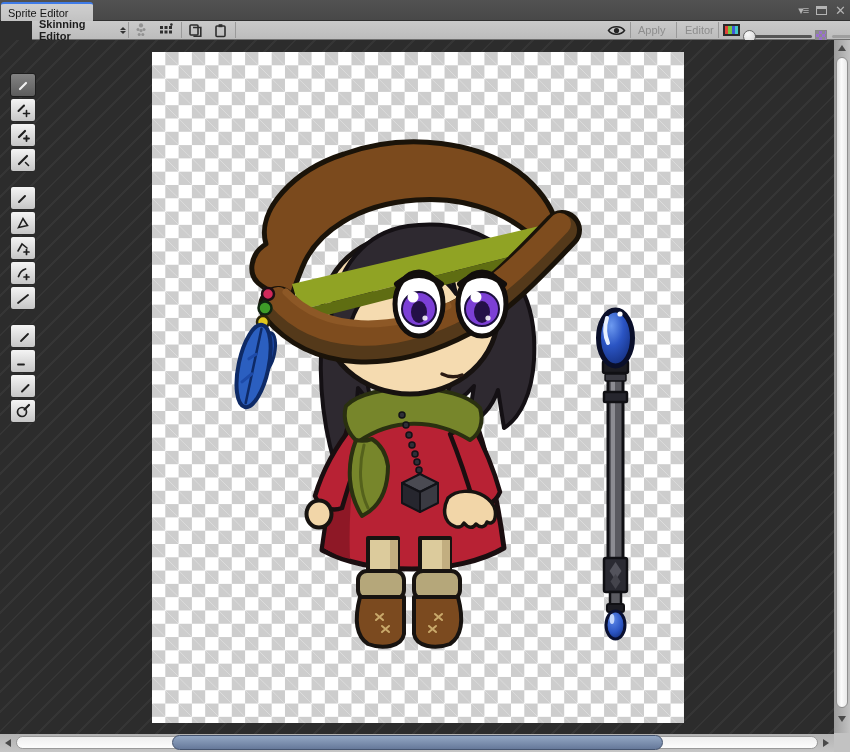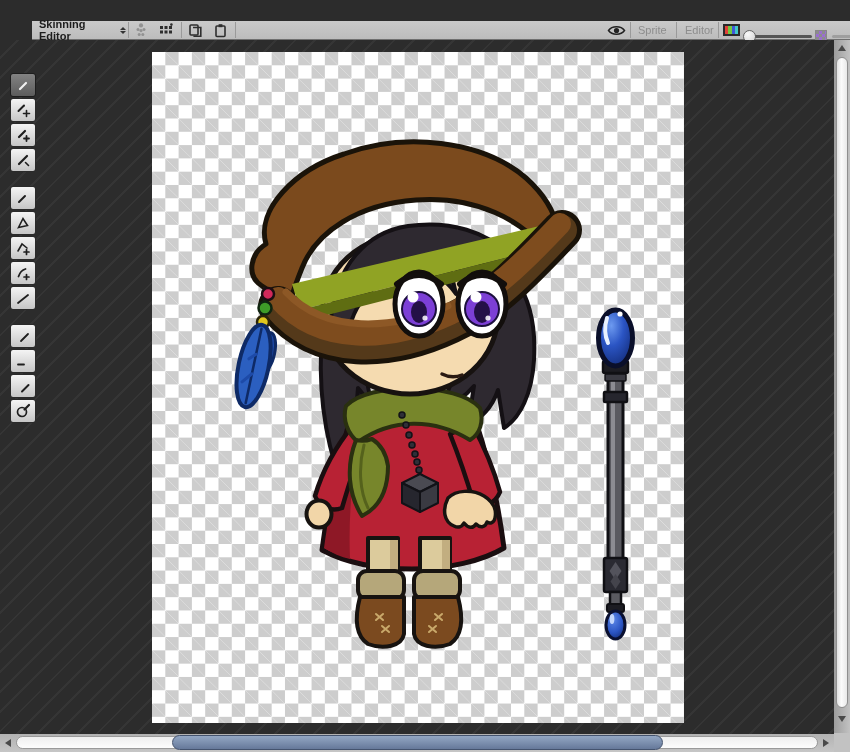--- a/index.html
+++ b/index.html
@@ -88,20 +88,30 @@
             border-top:4px solid transparent; border-bottom:4px solid transparent; }
   .harrow.left  { left:5px;  border-right:6px solid #4a4a4a; }
   .harrow.right { left:823px; border-left:6px solid #4a4a4a; }
   .corner { position:absolute; right:0; top:693px; width:16px; height:19px; background:#c2c2c2; }
 </style>
 </head>
 <body>
 
 <div id="window">
 
+  <div class="titlebar">
+    <div class="tab">
+      <span>Sprite Editor</span>
+    </div>
+    <div class="winbtns">
+      <span class="winbtn" style="font-size:11px;letter-spacing:-1px;">▾≡</span>
+      <span class="winbtn maxbox"></span>
+      <span class="winbtn" style="font-size:13px;">✕</span>
+    </div>
+  </div>
 
   <div class="toolbar">
     <div class="abs dropdown">
       <span>Skinning Editor</span>
       <span class="dd-arrows">
           <i class="dd-up"></i>
           <i class="dd-down"></i>
         </span>
     </div>
     <div class="sep" style="left:96px;"></div>
@@ -143,21 +153,21 @@
     <div class="sep" style="left:203px;"></div>
 
     <div class="abs tb-ico" style="left:574px;">
       <svg width="19" height="13" viewBox="0 0 19 13" style="fill:none;stroke:#222;stroke-width:1.5;">
         <path d="M1.5,6.5 C5,1.5 14,1.5 17.5,6.5 C14,11.5 5,11.5 1.5,6.5 Z"></path>
         <circle cx="9.5" cy="6.5" r="2.6" style="fill:#222;stroke:none;"></circle>
       </svg>
     </div>
     <div class="sep" style="left:598px;"></div>
     <div class="abs txtbtn" style="left:600px;">
-      <span>Sprite</span>
+      <span>Apply</span>
     </div>
     <div class="sep" style="left:644px;"></div>
     <div class="abs txtbtn" style="left:647px;">
       <span>Editor</span>
     </div>
     <div class="sep" style="left:686px;"></div>
     <div class="abs" style="left:691px;">
       <span class="swatch">
           <i style="background:#e04038;"></i>
           <i style="background:#70c840;"></i>

